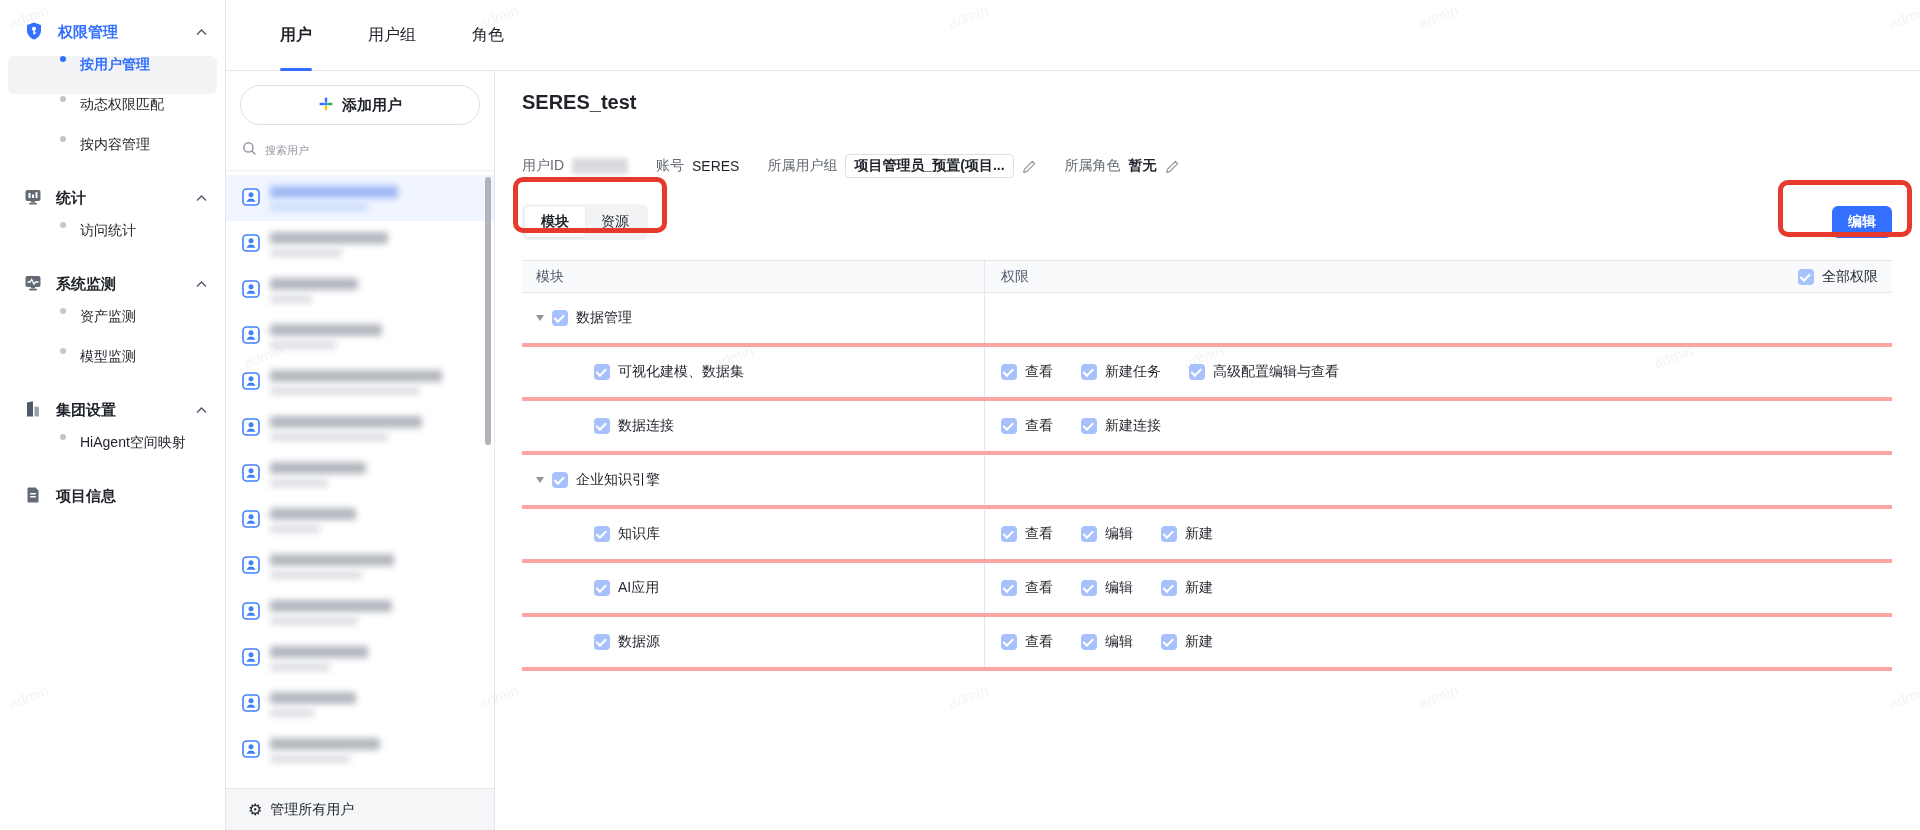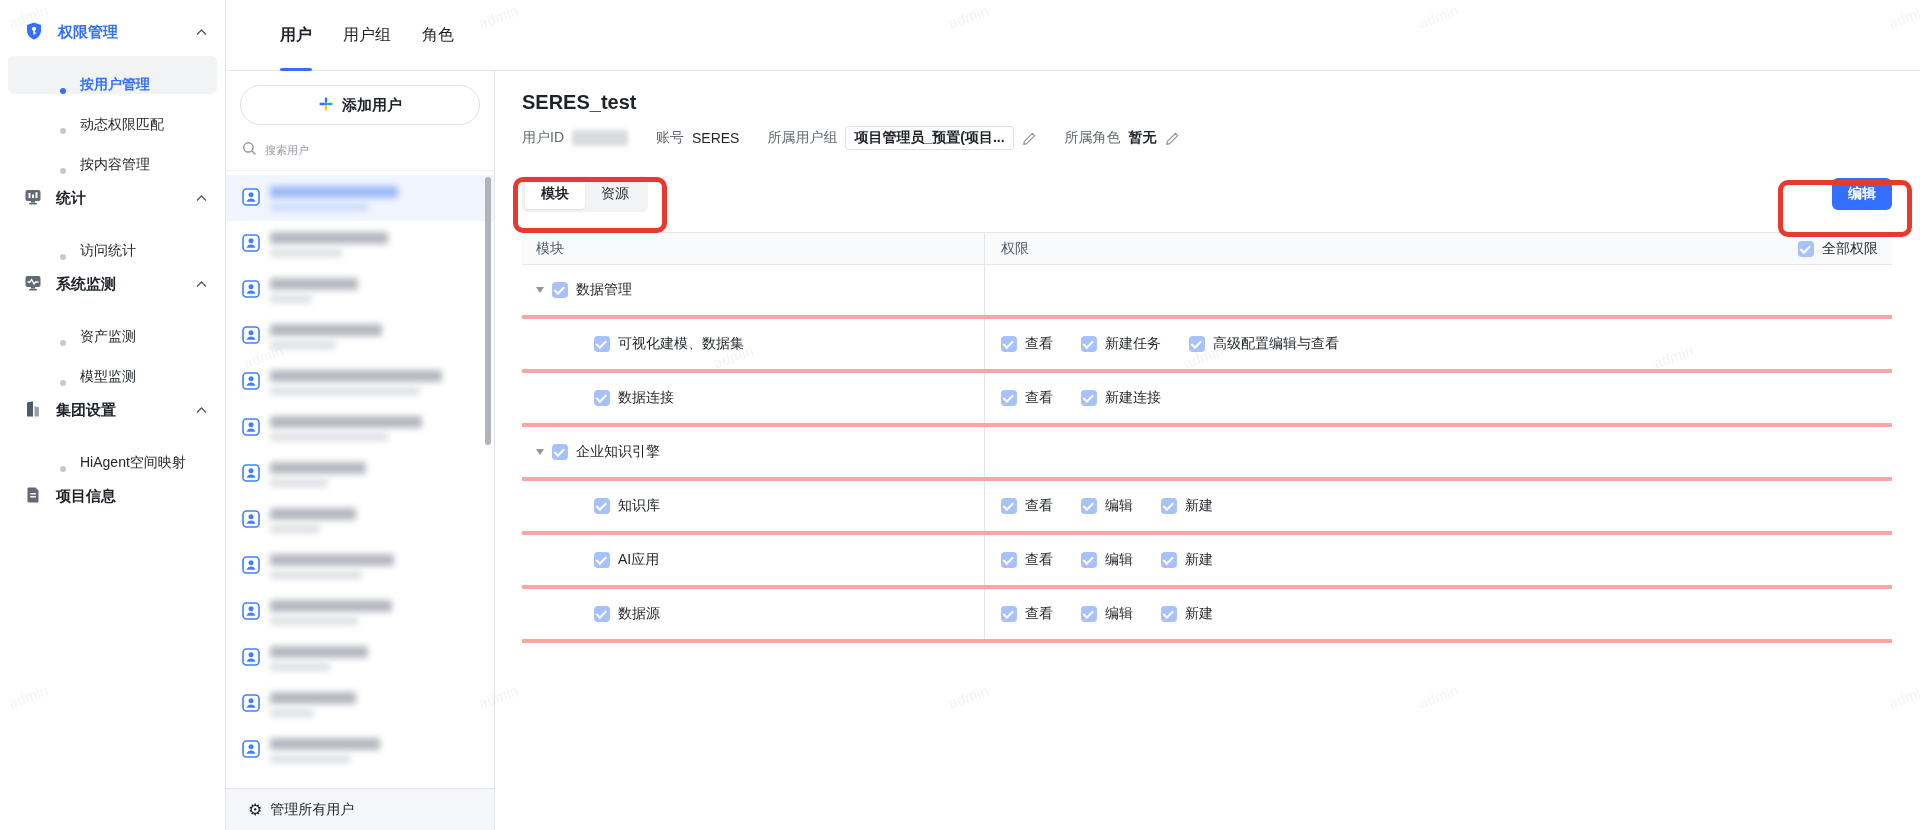--- a/index.html
+++ b/index.html
@@ -5,29 +5,29 @@
   *{box-sizing:border-box;margin:0;padding:0}
   html,body{width:1920px;height:830px}
   body{font-family:"Liberation Sans","DejaVu Sans",sans-serif;color:#1f2329;background:#fff;position:relative;overflow:hidden;font-size:14px}
   .app{display:flex;height:100%;width:100%}
 
   
   .sidebar{width:226px;flex:none;border-right:1px solid #e5e6eb;padding-top:10px;background:#fff}
   .side-group{height:44px;display:flex;align-items:center;gap:14px;padding:0 18px 0 24px;font-size:15px;font-weight:bold;cursor:pointer}
   .side-group .lbl{flex:1}
   .side-group.primary .lbl{color:#3370ff}
-  .side-child{height:38px;display:flex;align-items:flex-end;gap:14px;padding-left:52px;font-size:14px;margin:2px 8px;border-radius:6px;cursor:pointer}
+  .side-child{height:38px;display:flex;align-items:flex-start;gap:14px;padding-left:52px;font-size:14px;margin:2px 8px;border-radius:6px;cursor:pointer}
   .side-child.active{background:#f2f3f5;color:#3370ff;font-weight:bold}
   .dot{width:6px;height:6px;border-radius:50%;background:#c4c8cd;flex:none}
   .side-child.active .dot{background:#3370ff}
   .chev{display:flex;align-items:center}
 
   
   .right{flex:1;display:flex;flex-direction:column;min-width:0}
-  .tabbar{height:71px;flex:none;border-bottom:1px solid #e5e6eb;display:flex;align-items:stretch;gap:31px;padding-left:54px}
+  .tabbar{height:71px;flex:none;border-bottom:1px solid #e5e6eb;display:flex;align-items:stretch;gap:56px;padding-left:54px}
   .tab{font-size:16px;display:flex;align-items:center;position:relative;cursor:pointer;color:#1f2329}
   .tab.active{font-weight:bold}
   .tab.active::after{content:"";position:absolute;bottom:-1px;left:50%;transform:translateX(-50%);width:32px;height:3px;border-radius:2px;background:#3370ff}
   .content{flex:1;display:flex;min-height:0}
 
   
   .userlist-col{width:269px;flex:none;border-right:1px solid #e5e6eb;display:flex;flex-direction:column;background:#fff}
   .add-btn{margin:14px 14px 4px;height:40px;border:1px solid #dee0e3;border-radius:21px;background:#fff;display:flex;align-items:center;justify-content:center;gap:8px;font-size:15px;font-weight:bold;cursor:pointer;flex:none}
   .search-row{height:42px;flex:none;display:flex;align-items:center;gap:8px;padding:0 16px;border-bottom:1px solid #f0f1f2}
   .search-row input{border:none;outline:none;flex:1;font-size:11px;color:#1f2329;background:transparent}
@@ -40,21 +40,21 @@
   .ph .l2{height:8px;border-radius:2px;background:#dcdee2;filter:blur(3px)}
   .uitem.selected .l1{background:#9db9f6}
   .uitem.selected .l2{background:#cbdbfb}
   .scroll-thumb{position:absolute;right:3px;top:6px;width:6px;height:268px;border-radius:3px;background:#b0b4ba;cursor:pointer}
   .bottombar{height:42px;flex:none;background:#f5f6f7;border-top:1px solid #e5e6eb;display:flex;align-items:center;gap:8px;padding-left:22px;font-size:14px;cursor:pointer}
   .gear{font-size:16px;color:#1f2329;line-height:1}
 
   
   .main{flex:1;min-width:0;padding:16px 28px 0 27px}
   .title{font-size:20px;font-weight:bold;margin-top:4px}
-  .meta{display:flex;align-items:center;gap:28px;margin-top:12px;font-size:14px;color:#646a73}
+  .meta{display:flex;align-items:center;gap:28px;margin-top:40px;font-size:14px;color:#646a73}
   .meta .pair{display:flex;align-items:center;gap:8px}
   .meta .v{color:#1f2329}
   .blur-val{width:56px;height:16px;background:#d9dbdf;border-radius:2px;filter:blur(2.5px)}
   .group-box{border:1px solid #dee0e3;border-radius:4px;padding:2px 8px;font-weight:bold;color:#1f2329;white-space:nowrap}
   .bold-v{font-weight:bold;color:#1f2329}
   .pencil{display:flex;align-items:center;cursor:pointer}
 
   .toolbar{display:flex;align-items:center;justify-content:space-between;margin-top:26px}
   .segment{background:#f2f3f5;border-radius:6px;padding:3px;display:flex}
   .seg{padding:6px 16px;font-size:14px;border-radius:4px;cursor:pointer;color:#1f2329}

